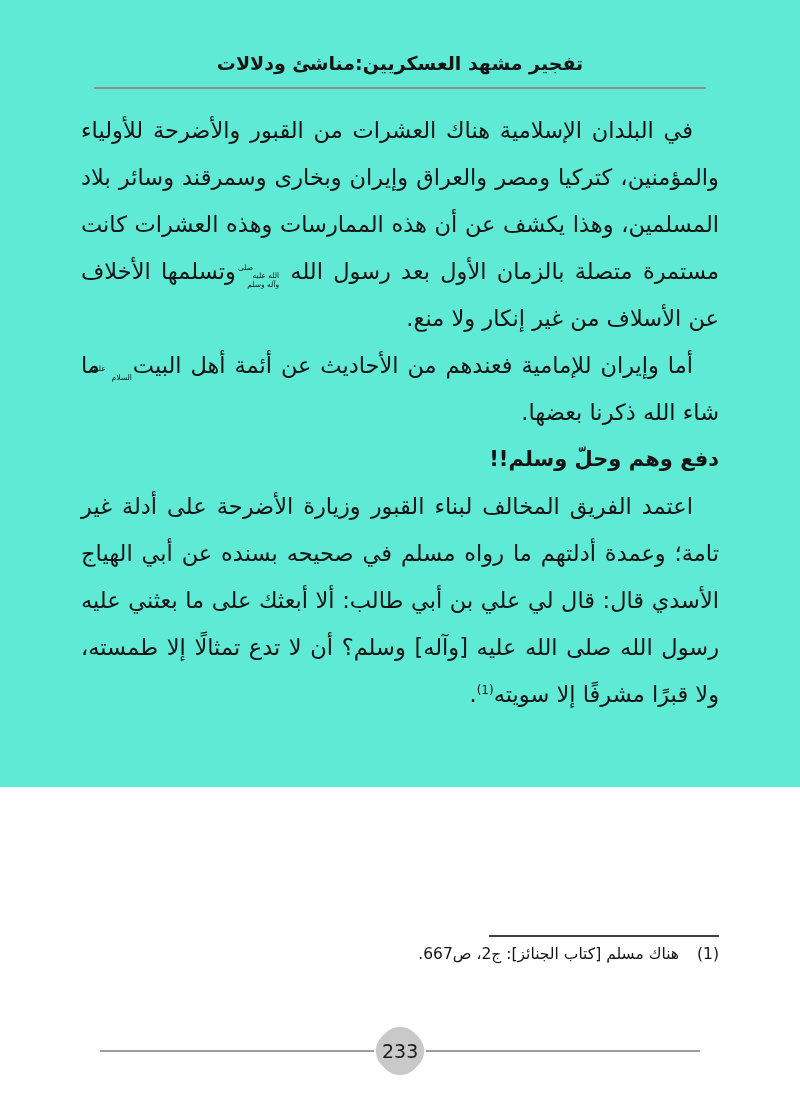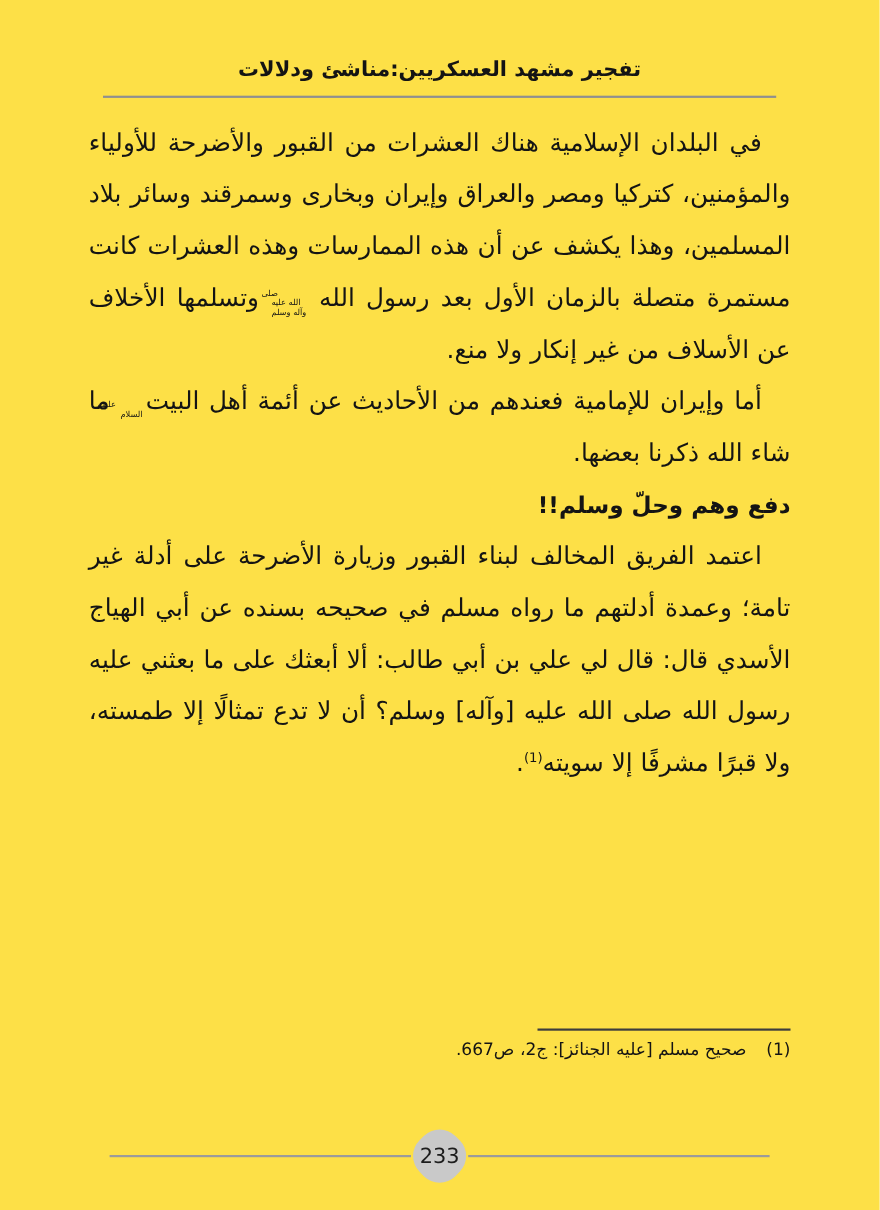--- a/index.html
+++ b/index.html
@@ -10,23 +10,23 @@
   body {
     width: 800px;
     height: 1100px;
     font-family: "DejaVu Sans", sans-serif;
     color: #141414;
     overflow: hidden;
   }
   .page {
     position: relative;
     width: 800px;
-    height: 1100px;
+    height: 787px;
     direction: rtl;
-    background: #fde047;
+    background: #5eead4;
     margin-left: 36px;
   }
   
   .running-header {
     padding-top: 52px;
     text-align: center;
     font-size: 19px;
     font-weight: bold;
     letter-spacing: 0;
   }
@@ -55,21 +55,21 @@
     line-height: 47px;
     text-align: right;
     text-indent: 0;
   }
   
   .honorific {
     display: inline-block;
     width: 32px;
     font-size: 7.5px;
     line-height: 1.15;
-    text-align: left;
+    text-align: right;
     vertical-align: -8px;
     white-space: normal;
     word-spacing: 0;
     margin: 0 1px;
   }
   .honorific.small { width: 22px; vertical-align: -7px; }
   sup.fn-marker {
     font-size: 12px;
     line-height: 0;
     vertical-align: 8px;
@@ -145,21 +145,21 @@
 
     <p class="section-heading">دفع وهم وحلّ وسلم!!</p>
 
     <p class="para indent"><span>اعتمد الفريق المخالف لبناء القبور وزيارة الأضرحة على أدلة غير تامة؛ وعمدة أدلتهم ما رواه مسلم في صحيحه بسنده عن أبي الهياج الأسدي قال: قال لي علي بن أبي طالب: ألا أبعثك على ما بعثني عليه رسول الله صلى الله عليه [وآله] وسلم؟ أن لا تدع تمثالًا إلا طمسته، ولا قبرًا مشرفًا إلا سويته</span><sup class="fn-marker">(1)</sup><span>.</span></p>
 
 
   </div>
 
   <div class="footnote-area">
     <hr class="fn-rule">
-    <div class="fn-line"><span class="fn-num">(1)</span><span>صحيح مسلم [عليه الجنائز]: ج2، ص667.</span></div>
+    <div class="fn-line"><span class="fn-num">(1)</span><span>هناك مسلم [كتاب الجنائز]: ج2، ص667.</span></div>
   </div>
 
   <div class="footer">
     <div class="footer-line"></div>
     <div class="page-blob">
       <span class="page-num">233</span>
     </div>
     <div class="footer-line"></div>
   </div>
 

